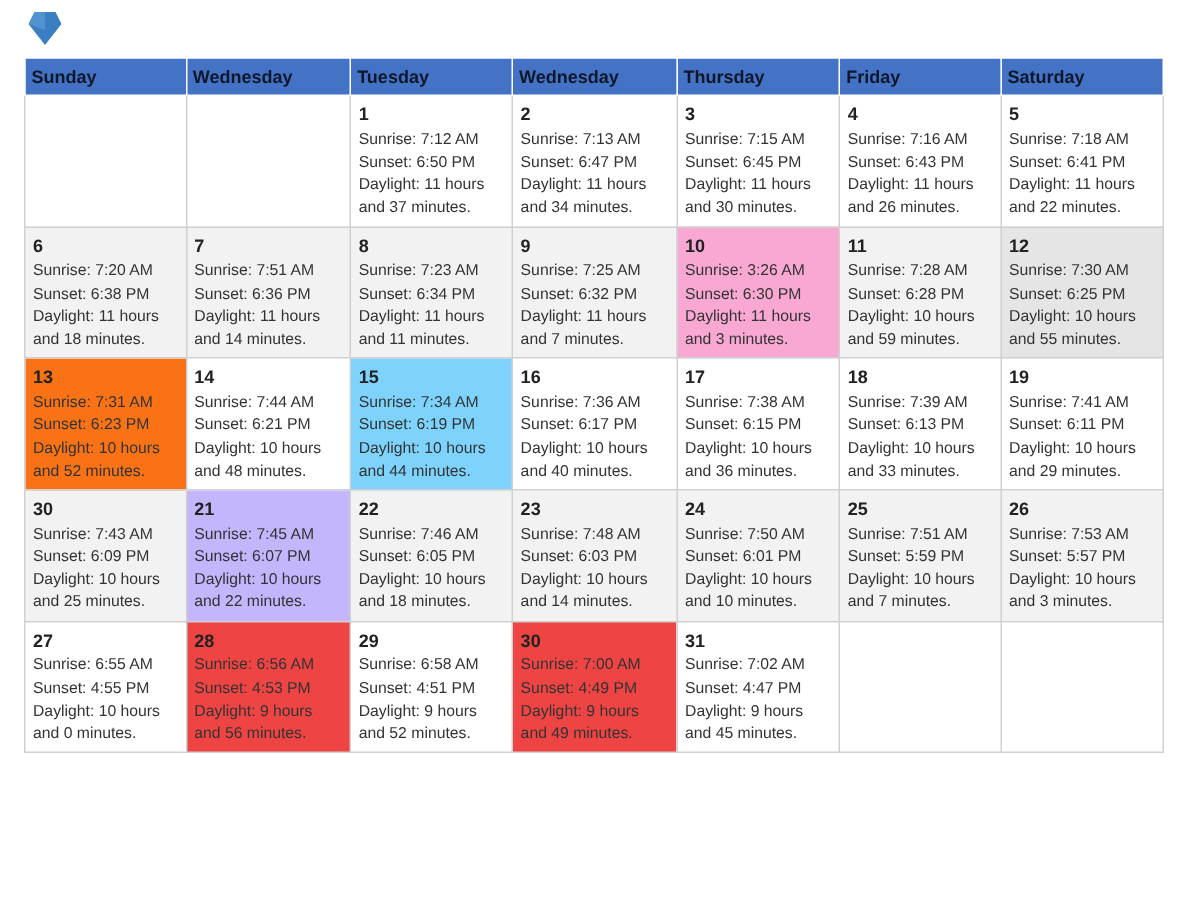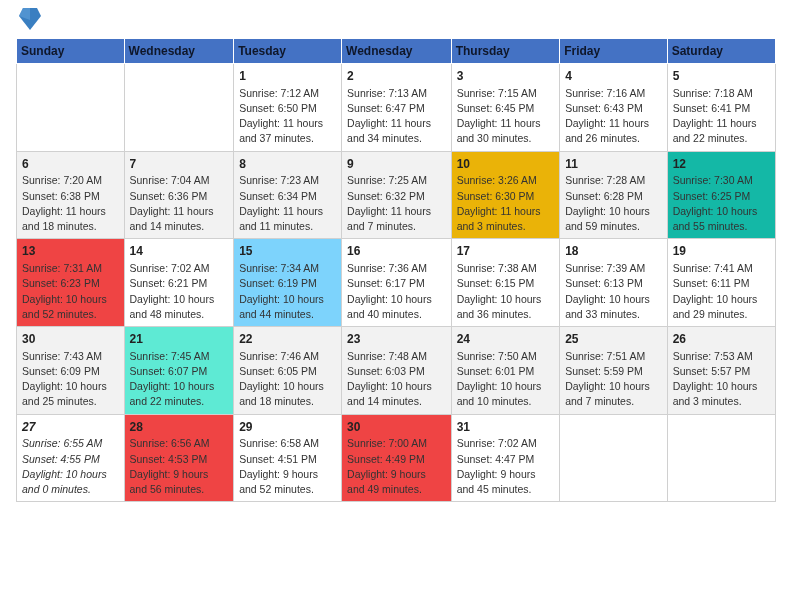--- a/index.html
+++ b/index.html
@@ -160,65 +160,65 @@
         </tr>
         <tr>
           <td style="background: rgb(242, 242, 242);">
             <span class="day-num">6</span>
             <div class="day-info">Sunrise: 7:20 AM
 Sunset: 6:38 PM
 Daylight: 11 hours and 18 minutes.</div>
           </td>
           <td style="background: rgb(242, 242, 242);">
             <span class="day-num">7</span>
-            <div class="day-info">Sunrise: 7:04 AM
+            <div class="day-info">Sunrise: 7:51 AM
 Sunset: 6:36 PM
 Daylight: 11 hours and 14 minutes.</div>
           </td>
           <td style="background: rgb(242, 242, 242);">
             <span class="day-num">8</span>
             <div class="day-info">Sunrise: 7:23 AM
 Sunset: 6:34 PM
 Daylight: 11 hours and 11 minutes.</div>
           </td>
           <td style="background: rgb(242, 242, 242);">
             <span class="day-num">9</span>
             <div class="day-info">Sunrise: 7:25 AM
 Sunset: 6:32 PM
 Daylight: 11 hours and 7 minutes.</div>
           </td>
-          <td style="background: #eab308; margin-left: 16px;">
+          <td style="background: #f9a8d4; margin-left: 16px;">
             <span class="day-num">10</span>
             <div class="day-info">Sunrise: 3:26 AM
 Sunset: 6:30 PM
 Daylight: 11 hours and 3 minutes.</div>
           </td>
           <td style="background: rgb(242, 242, 242);">
             <span class="day-num">11</span>
             <div class="day-info">Sunrise: 7:28 AM
 Sunset: 6:28 PM
 Daylight: 10 hours and 59 minutes.</div>
           </td>
-          <td style="background: #14b8a6;">
+          <td style="background: #e5e5e5;">
             <span class="day-num">12</span>
             <div class="day-info">Sunrise: 7:30 AM
 Sunset: 6:25 PM
 Daylight: 10 hours and 55 minutes.</div>
           </td>
         </tr>
         <tr>
-          <td style="background: #ef4444;">
+          <td style="background: #f97316;">
             <span class="day-num">13</span>
             <div class="day-info">Sunrise: 7:31 AM
 Sunset: 6:23 PM
 Daylight: 10 hours and 52 minutes.</div>
           </td>
           <td style="background: rgb(255, 255, 255);">
             <span class="day-num">14</span>
-            <div class="day-info">Sunrise: 7:02 AM
+            <div class="day-info">Sunrise: 7:44 AM
 Sunset: 6:21 PM
 Daylight: 10 hours and 48 minutes.</div>
           </td>
           <td style="background: #7dd3fc;">
             <span class="day-num">15</span>
             <div class="day-info">Sunrise: 7:34 AM
 Sunset: 6:19 PM
 Daylight: 10 hours and 44 minutes.</div>
           </td>
           <td style="background: rgb(255, 255, 255);">
@@ -246,21 +246,21 @@
 Daylight: 10 hours and 29 minutes.</div>
           </td>
         </tr>
         <tr>
           <td style="background: rgb(242, 242, 242);">
             <span class="day-num">30</span>
             <div class="day-info">Sunrise: 7:43 AM
 Sunset: 6:09 PM
 Daylight: 10 hours and 25 minutes.</div>
           </td>
-          <td style="background: #5eead4;">
+          <td style="background: #c4b5fd;">
             <span class="day-num">21</span>
             <div class="day-info">Sunrise: 7:45 AM
 Sunset: 6:07 PM
 Daylight: 10 hours and 22 minutes.</div>
           </td>
           <td style="background: rgb(242, 242, 242);">
             <span class="day-num">22</span>
             <div class="day-info">Sunrise: 7:46 AM
 Sunset: 6:05 PM
 Daylight: 10 hours and 18 minutes.</div>
@@ -284,21 +284,21 @@
 Daylight: 10 hours and 7 minutes.</div>
           </td>
           <td style="background: rgb(242, 242, 242);">
             <span class="day-num">26</span>
             <div class="day-info">Sunrise: 7:53 AM
 Sunset: 5:57 PM
 Daylight: 10 hours and 3 minutes.</div>
           </td>
         </tr>
         <tr>
-          <td style="background: rgb(255, 255, 255); font-style: italic;">
+          <td style="background: rgb(255, 255, 255);">
             <span class="day-num">27</span>
             <div class="day-info">Sunrise: 6:55 AM
 Sunset: 4:55 PM
 Daylight: 10 hours and 0 minutes.</div>
           </td>
           <td style="background: #ef4444;">
             <span class="day-num">28</span>
             <div class="day-info">Sunrise: 6:56 AM
 Sunset: 4:53 PM
 Daylight: 9 hours and 56 minutes.</div>

